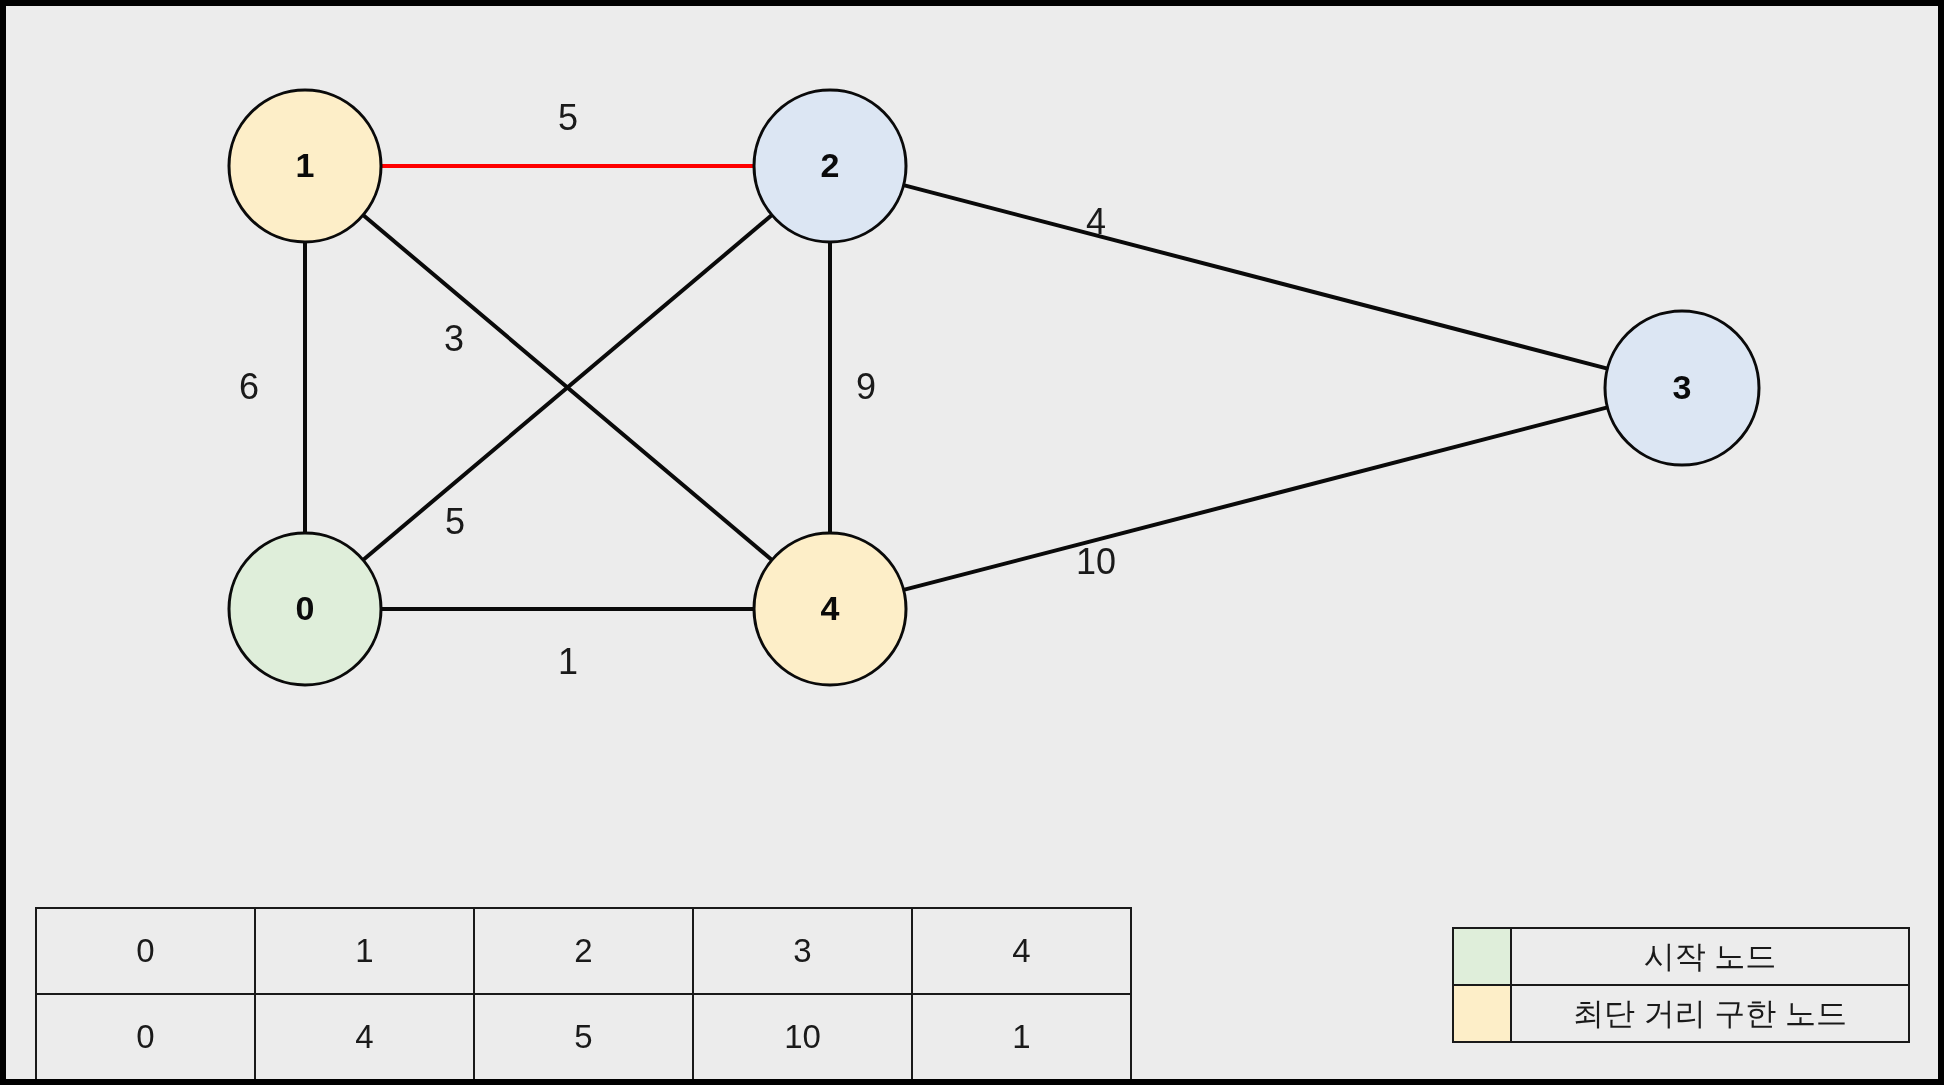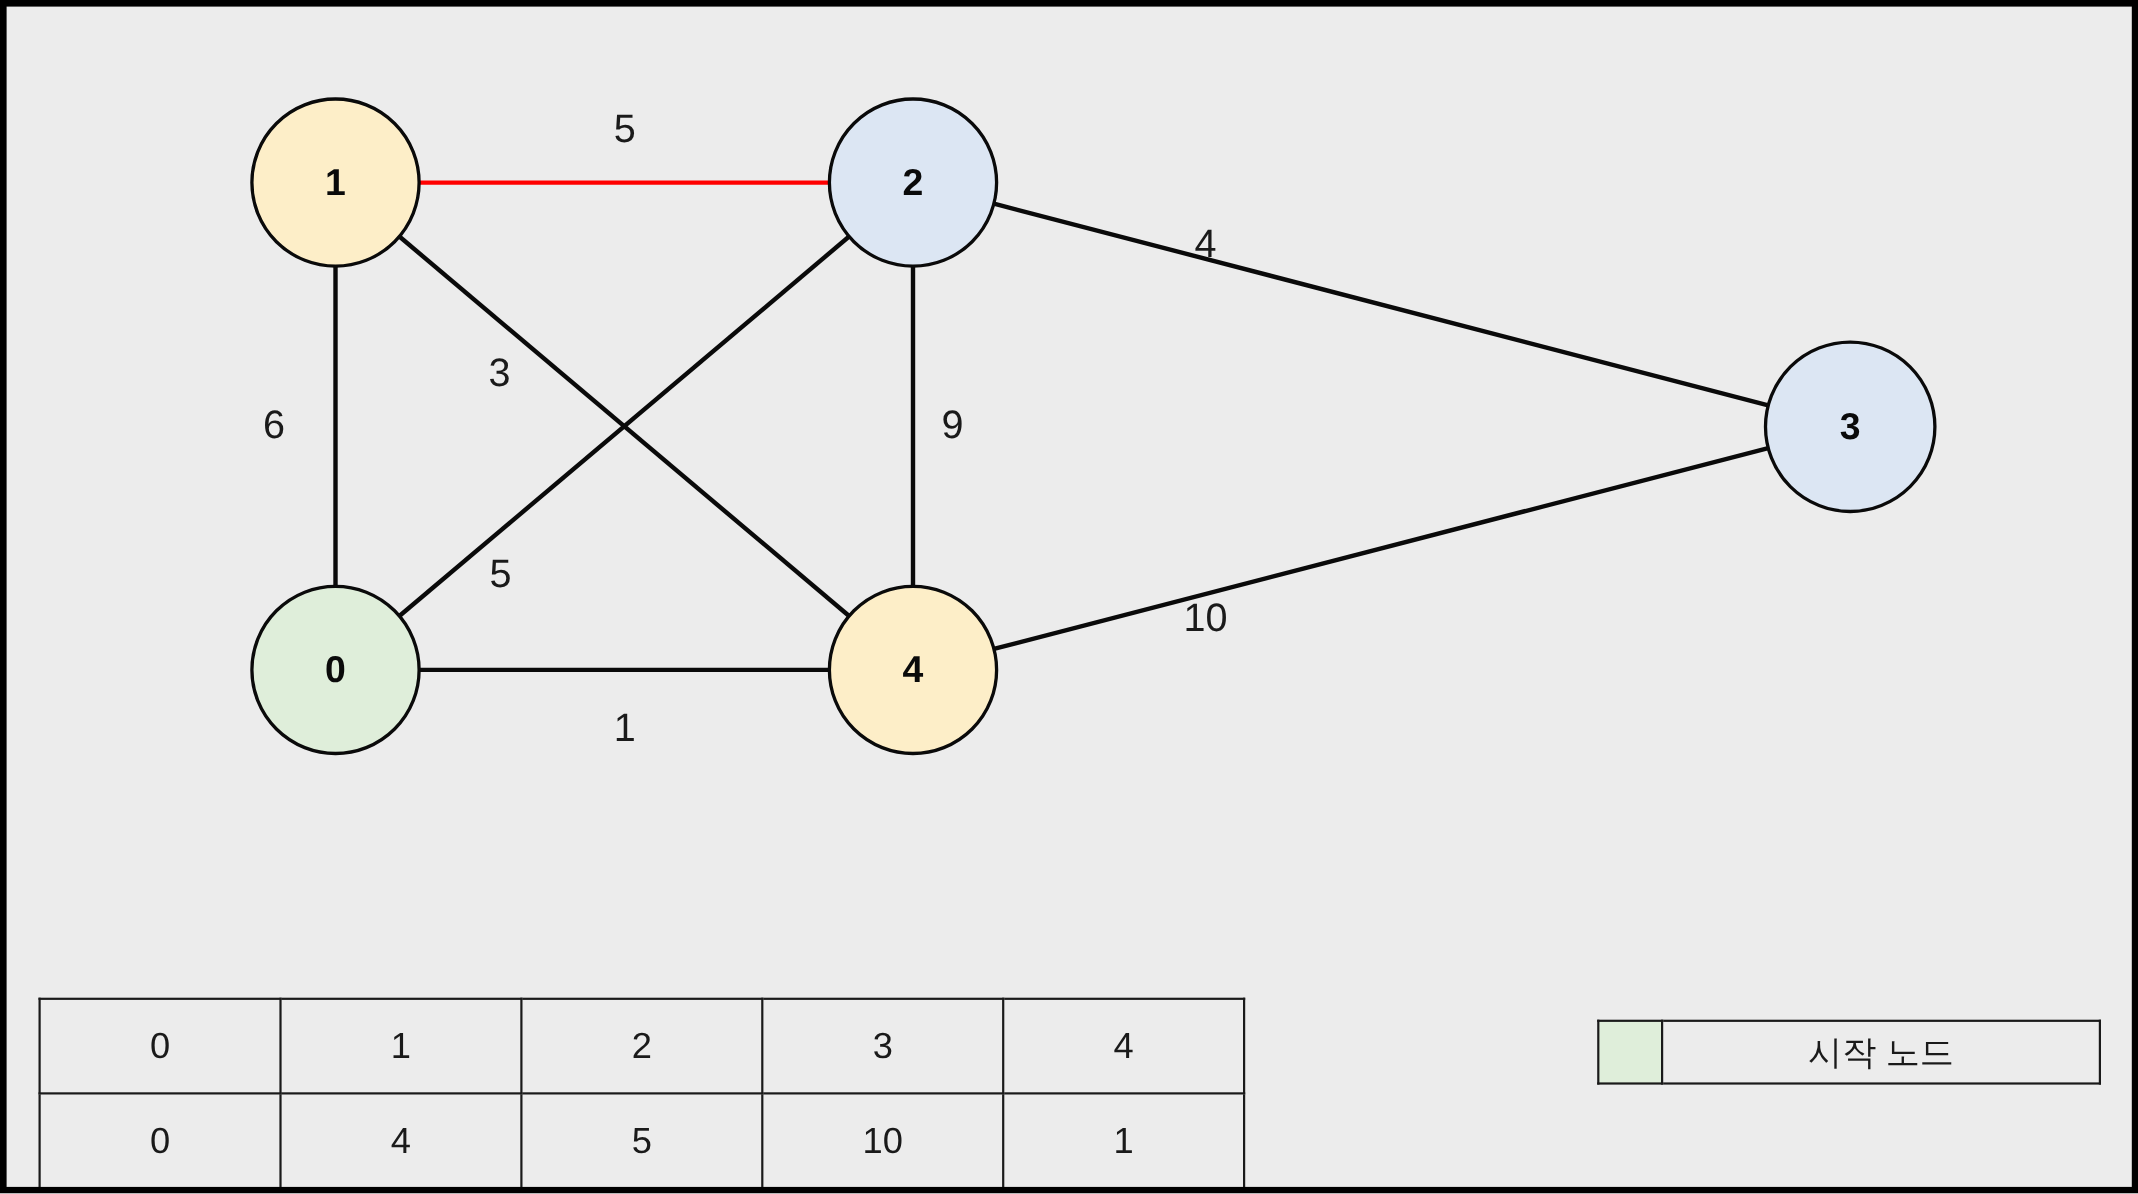--- a/index.html
+++ b/index.html
@@ -160,16 +160,20 @@
       </tr>
     </tbody>
   </table>
 
   <table id="legend">
     <tbody>
       <tr>
         <td class="swatch" style="background: rgb(223, 238, 218);"></td>
         <td class="legend-text">시작 노드</td>
       </tr>
+      <tr>
+        <td class="swatch" style="background: rgb(253, 238, 200);"></td>
+        <td class="legend-text">최단 거리 구한 노드</td>
+      </tr>
     </tbody>
   </table>
 
 </div>
 
 </body></html>

